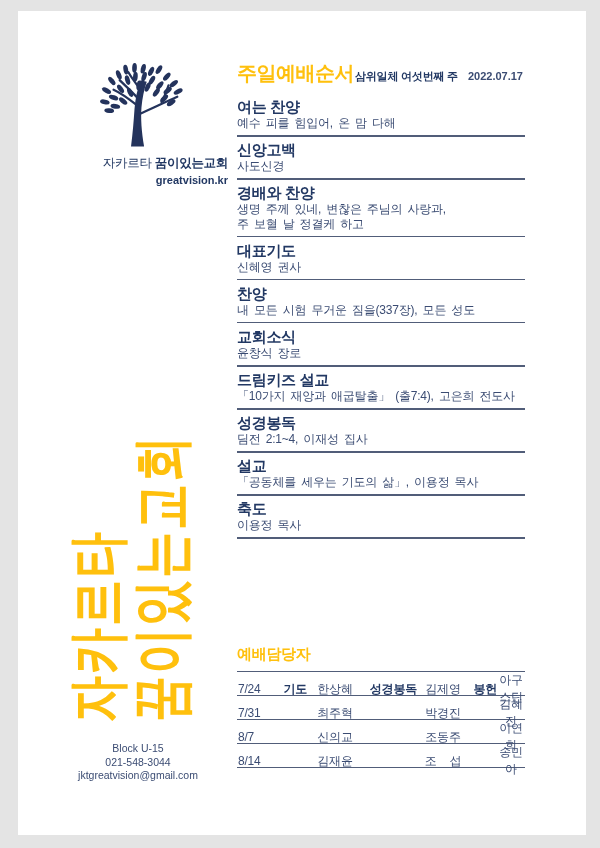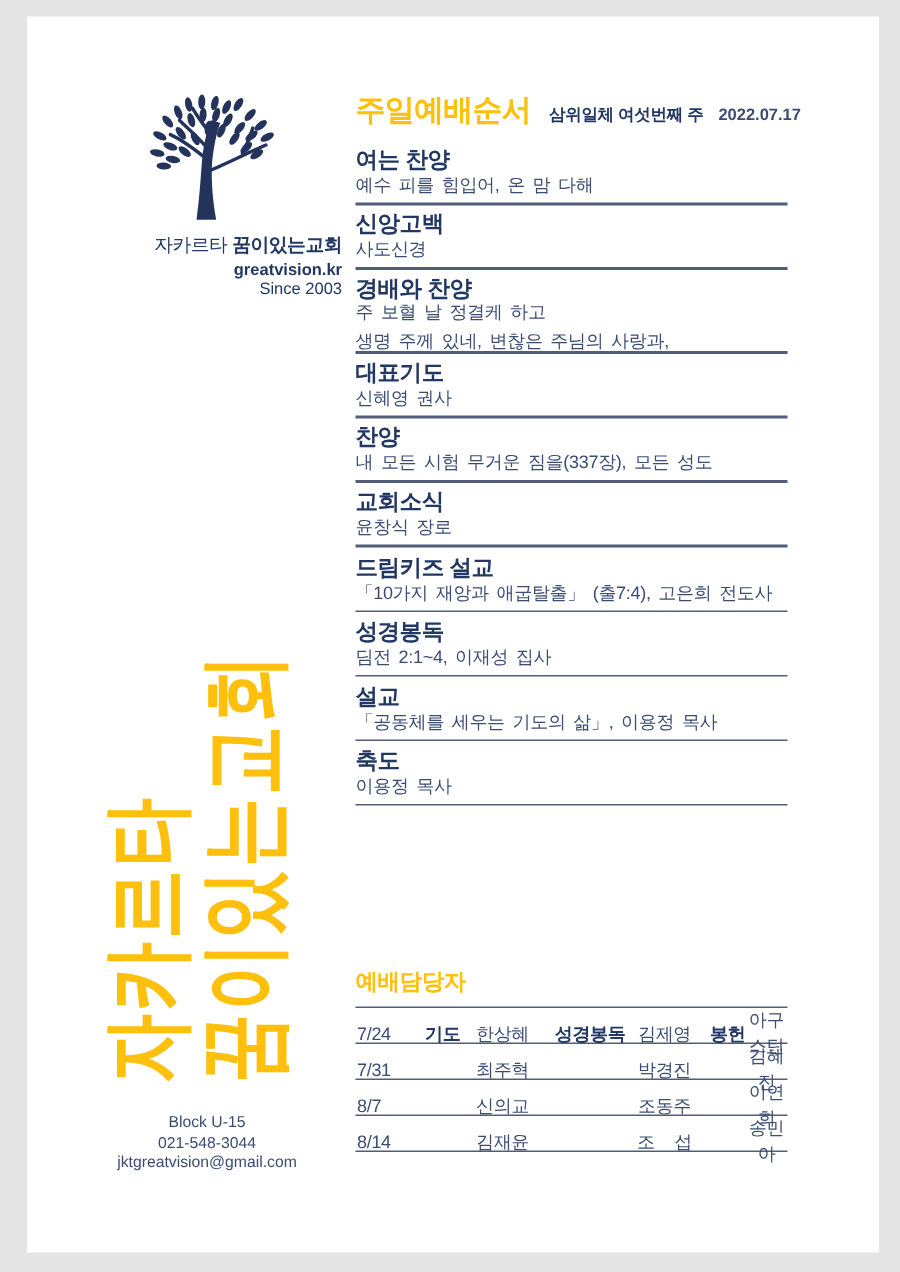--- a/index.html
+++ b/index.html
@@ -64,21 +64,21 @@
     position:absolute; left:219px; top:0; width:288px;
   }
   .order-head{
     position:absolute; left:0; top:49px; width:288px;
     display:flex; align-items:baseline; white-space:nowrap;
   }
   .order-title{
     color:var(--accent); font-size:20px; font-weight:800; letter-spacing:-0.5px;
   }
   .order-sub{
-    margin-left:12px; font-size:11px; font-weight:700; color:var(--navy); letter-spacing:-0.2px;
+    margin-left:1px; font-size:11px; font-weight:700; color:var(--navy); letter-spacing:-0.2px;
   }
   .order-date{
     margin-left:10px; font-size:11px; font-weight:600; color:var(--text);
   }
 
   .order-list{
     position:absolute; left:0; top:88px; width:288px;
   }
   .item{margin-bottom:5.5px;}
   .item-title{
@@ -160,21 +160,20 @@
         <ellipse rx="2.7" ry="5.6" transform="translate(56,25) rotate(10)"></ellipse>
         <ellipse rx="2.7" ry="5.6" transform="translate(66,27) rotate(24)"></ellipse>
         <ellipse rx="2.7" ry="5.6" transform="translate(76,33) rotate(36)"></ellipse>
         <ellipse rx="2.7" ry="5.6" transform="translate(85,40) rotate(46)"></ellipse>
         <ellipse rx="2.7" ry="5.6" transform="translate(22,54) rotate(-86)"></ellipse>
         <ellipse rx="2.7" ry="5.6" transform="translate(93,45) rotate(56)"></ellipse>
       </g>
     </svg>
     <div class="logo-name"><span>자카르타</span> <b>꿈이있는교회</b></div>
     <div class="logo-web">greatvision.kr</div>
-    <div class="logo-since">Since 2003</div>
   </div>
 
   <div class="vbanner">
     <div class="vbanner-inner">
       <div>자카르타</div>
       <div>꿈이있는교회</div>
     </div>
   </div>
 
   <div class="contact">
@@ -200,22 +199,22 @@
       </div>
 
       <div class="item">
         <div class="item-title">신앙고백</div>
         <div class="item-desc">사도신경</div>
         <div class="rule"></div>
       </div>
 
       <div class="item">
         <div class="item-title">경배와 찬양</div>
+        <div class="item-desc" style="margin-bottom:0;">생명 주께 있네, 변찮은 주님의 사랑과,</div>
         <div class="item-desc" style="margin-top:0;">주 보혈 날 정결케 하고</div>
-        <div class="item-desc" style="margin-bottom:0;">생명 주께 있네, 변찮은 주님의 사랑과,</div>
         <div class="rule"></div>
       </div>
 
       <div class="item">
         <div class="item-title">대표기도</div>
         <div class="item-desc">신혜영 권사</div>
         <div class="rule"></div>
       </div>
 
       <div class="item">

